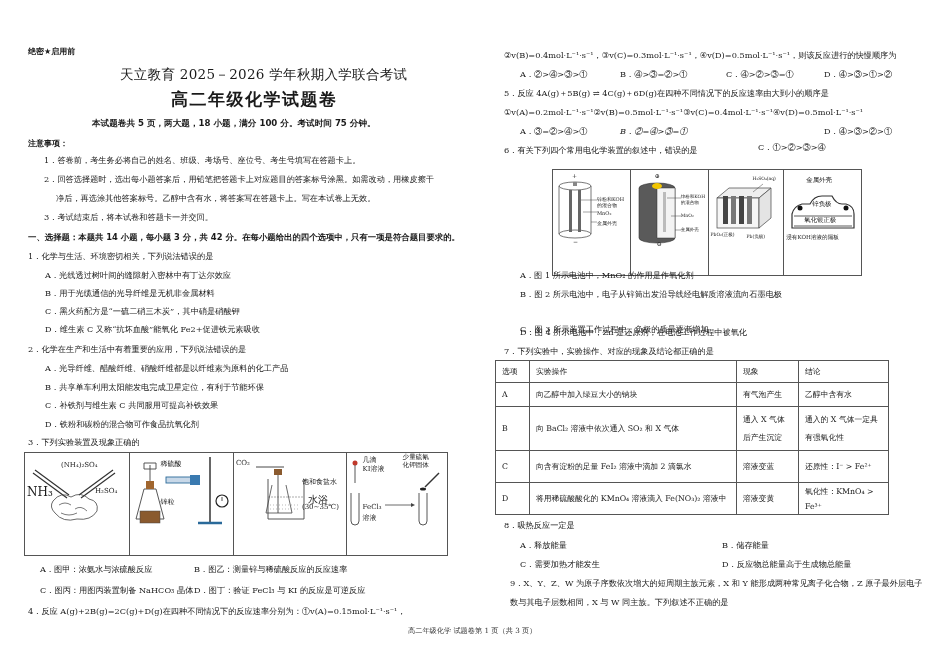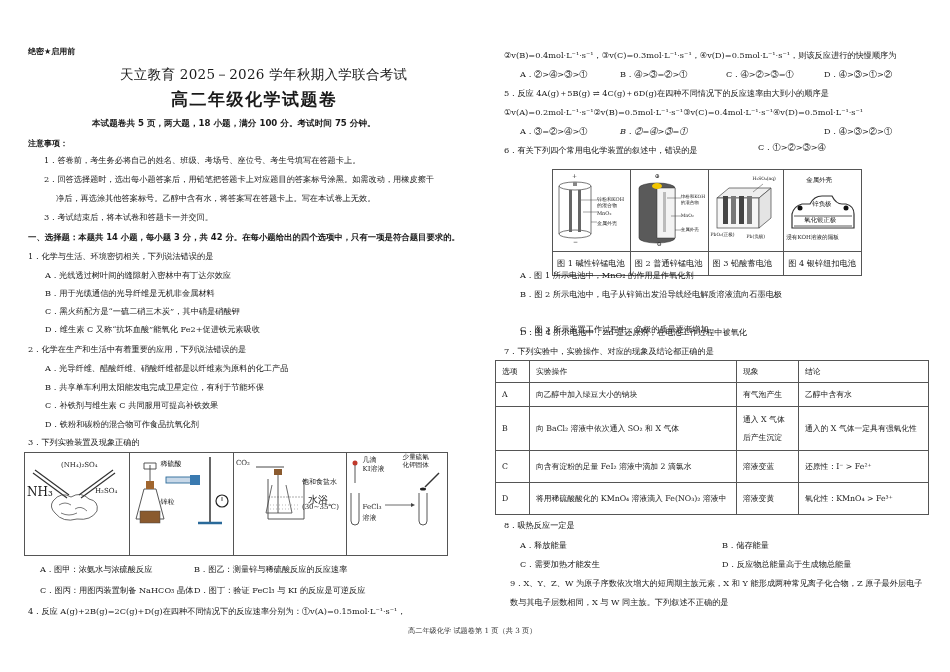--- a/index.html
+++ b/index.html
@@ -230,37 +230,31 @@
               <line x1="10" y1="46" x2="68" y2="46" stroke="#333" stroke-width="0.8"></line>
               <line x1="10" y1="56" x2="68" y2="56" stroke="#333" stroke-width="0.8"></line>
             </svg>
             <span class="abs" style="left:22px; top:6px; font-size:6.4px;">金属外壳</span>
             <span class="abs" style="left:28px; top:30px; font-size:6.4px;">锌负极</span>
             <span class="abs" style="left:20px; top:46px; font-size:6.4px;">氧化银正极</span>
             <span class="abs" style="left:2px; top:64px; font-size:5.6px;">浸有KOH溶液的隔板</span>
           </div>
         </td>
       </tr>
-      <tr style="height:24px;">
-        <td style="text-align:left; padding-left:4px;">图 1 碱性锌锰电池</td>
-        <td style="text-align:left; padding-left:4px;">图 2 普通锌锰电池</td>
-        <td style="text-align:left; padding-left:4px;">图 3 铅酸蓄电池</td>
-        <td style="text-align:left; padding-left:4px;">图 4 银锌纽扣电池</td>
-      </tr>
     </tbody>
       </table>
 
     <div class="abs opt" style="left:16px; top:270px;">A．图 1 所示电池中，MnO₂ 的作用是作氧化剂</div>
     <div class="abs opt" style="left:16px; top:289px;">B．图 2 所示电池中，电子从锌筒出发沿导线经电解质溶液流向石墨电极</div>
     <div class="abs opt" style="left:16px; top:324px;">C．图 3 所示装置工作过程中，负极的质量逐渐增加</div>
     <div class="abs opt" style="left:16px; top:327px;">D．图 4 所示电池中，Zn 是还原剂，在电池工作过程中被氧化</div>
 
     <div class="abs q" style="left:0; top:346px;">7．下列实验中，实验操作、对应的现象及结论都正确的是</div>
 
-    <table class="exp" style="left:-9px; top:360px; width:434px;">
+    <table class="exp" style="left:-9px; top:360px; width:394px;">
       <tbody>
           <tr style="height:22px;">
         <td style="width:34px;">选项</td>
         <td style="width:207px;">实验操作</td>
         <td style="width:62px;">现象</td>
         <td>结论</td>
       </tr>
       <tr style="height:24px;">
         <td>A</td>
         <td>向乙醇中加入绿豆大小的钠块</td>

